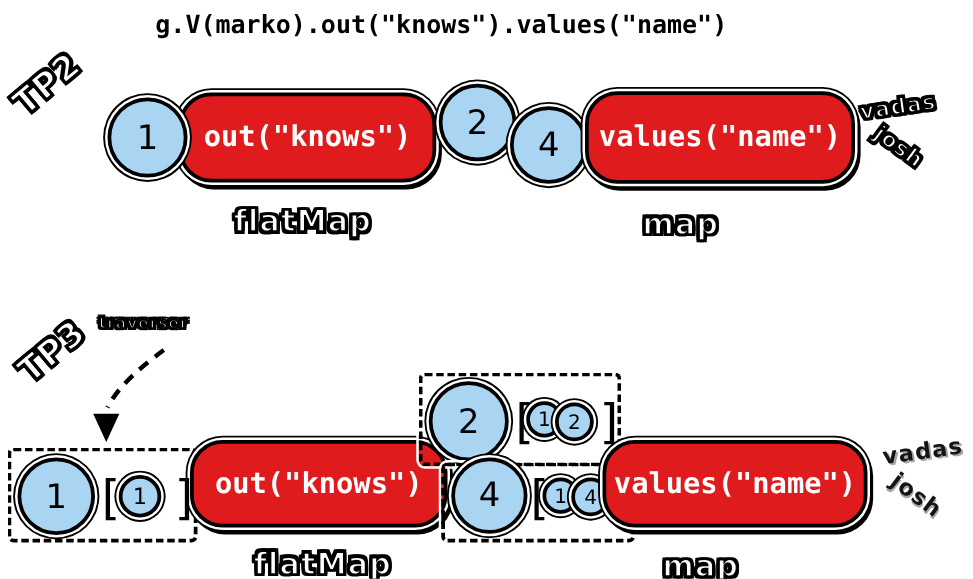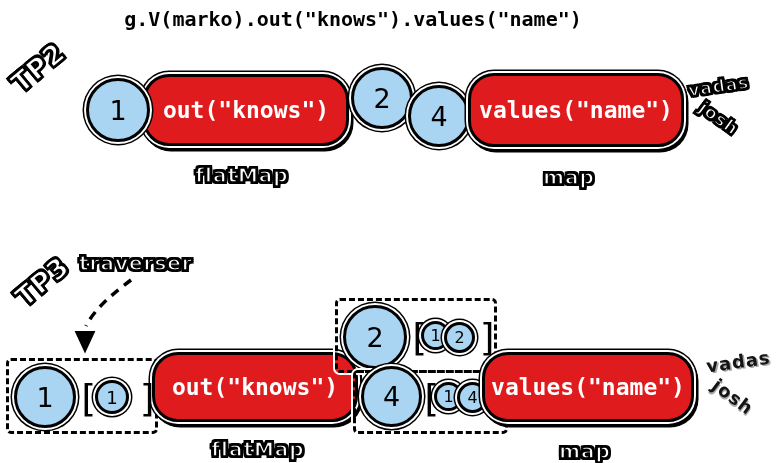--- a/index.html
+++ b/index.html
@@ -49,21 +49,21 @@
     -webkit-text-stroke:1.4px #000;
     text-shadow:2px 2px 0 #000,-2px -2px 0 #000,2px -2px 0 #000,-2px 2px 0 #000,
                 2px 0 0 #000,-2px 0 0 #000,0 2px 0 #000,0 -2px 0 #000;
     white-space:nowrap;letter-spacing:1px;
   }
   .comic-solid{
     position:absolute;font-family:"DejaVu Sans",sans-serif;font-weight:bold;color:#141414;
     text-shadow:1.5px 1.5px 0 rgba(0,0,0,.35);white-space:nowrap;letter-spacing:1px;
   }
   .section-label{font-size:27px;}
-  .kind-label{font-size:20px;text-align:center;width:110px;}
+  .kind-label{font-size:24px;text-align:left;width:110px;}
   .out-label{font-size:17px;}
   .arrow-svg{position:absolute;left:55px;top:268px;width:100px;height:100px;}
 </style>
 </head>
 <body>
 
 <div class="canvas">
 
   <div class="title">g.V(marko).out("knows").values("name")</div>
 
@@ -90,21 +90,21 @@
   </div>
 
   <div class="comic out-label" style="left:688px;top:76px;transform:rotate(-8deg);">vadas</div>
   <div class="comic out-label" style="left:697px;top:108px;transform:rotate(36deg);">josh</div>
 
   <div class="comic kind-label" style="left:187px;top:163px;">flatMap</div>
   <div class="comic kind-label" style="left:514px;top:165px;">map</div>
 
   <div class="comic section-label" style="left:12px;top:266px;transform:rotate(-40deg);">TP3</div>
 
-  <div class="comic" style="left:79px;top:251px;font-size:20px;">traverser</div>
+  <div class="comic" style="left:79px;top:251px;font-size:12px;">traverser</div>
 
   <svg class="arrow-svg" viewBox="0 0 100 100">
     <path d="M 76 12 C 60 24, 40 40, 31 58" fill="none" stroke="#fff" stroke-width="8" stroke-dasharray="9 7"></path>
     <path d="M 76 12 C 60 24, 40 40, 31 58" fill="none" stroke="#000" stroke-width="3.5" stroke-dasharray="9 7"></path>
     <polygon points="18,62 42,62 30,88" fill="#000" stroke="#fff" stroke-width="2"></polygon>
   </svg>
 
   <div class="dashedbox" style="left:6px;top:358px;width:152px;height:76px;"></div>
 
   <div class="stepbox" style="left:152px;top:352px;width:206px;height:70px;">

